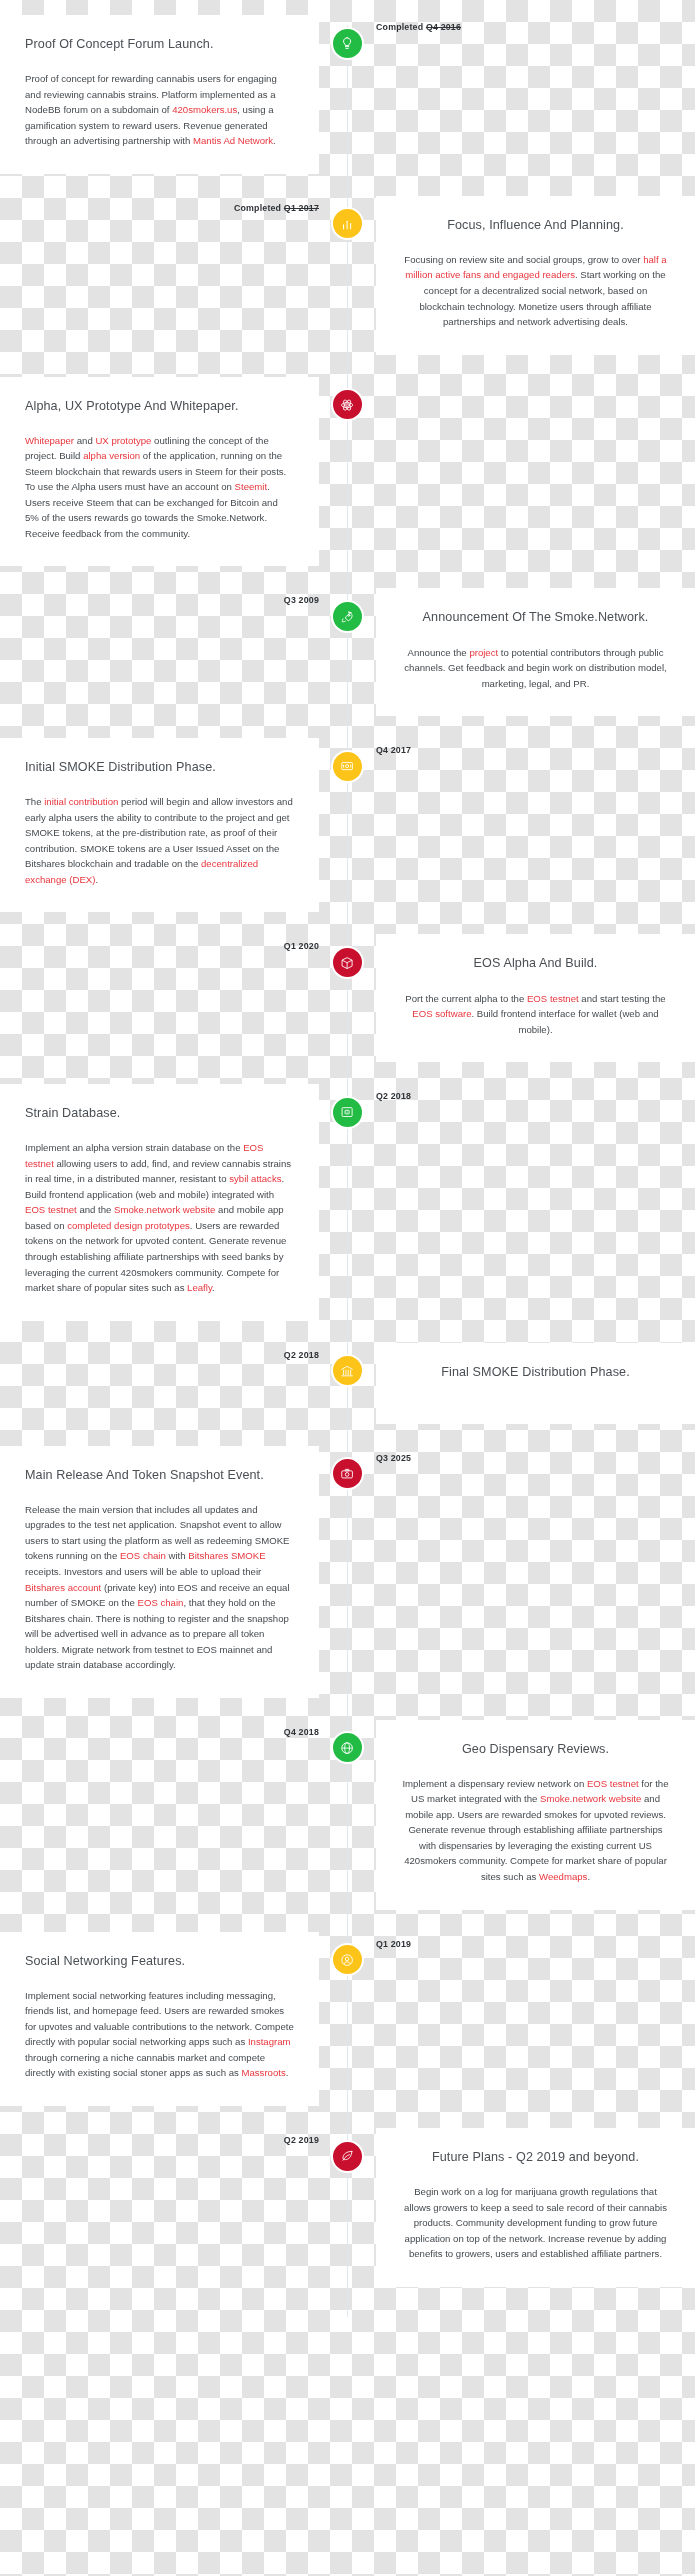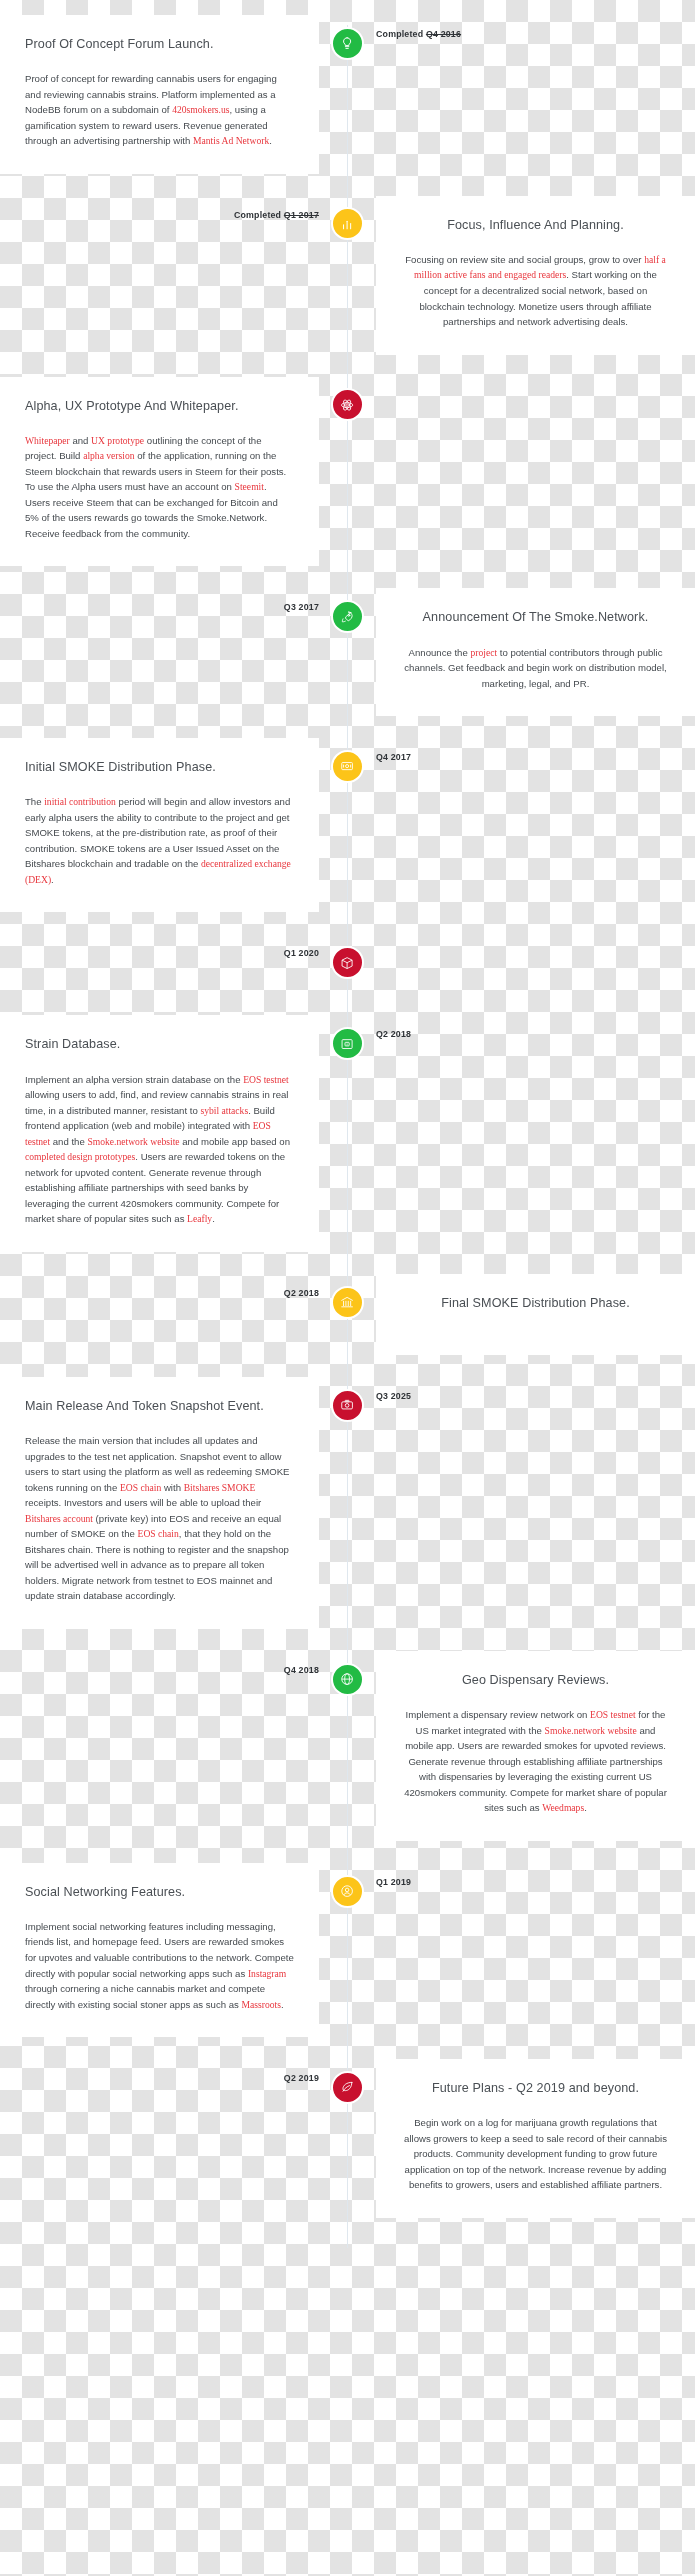--- a/index.html
+++ b/index.html
@@ -59,37 +59,37 @@
     color:#4a4f54;
     letter-spacing:0.1px;
     line-height:1.25;
   }
   .card p{
     margin:0;
     font-size:9.6px;
     line-height:1.62;
     color:#454a4f;
   }
-  .hl{color:#e8363d;font-family:Liberation Serif, serif;}
+  .hl{color:#e8363d;}
   
   .datewrap{
     width:50%;
     box-sizing:border-box;
     display:flex;
     align-items:flex-start;
   }
   .datewrap.left{justify-content:flex-end;padding-right:28.5px;}
   .datewrap.right{justify-content:flex-start;padding-left:28.5px;}
   .date{
     font-size:8.8px;
     font-weight:700;
     color:#2f3337;
     letter-spacing:0.2px;
     white-space:nowrap;
-    margin-top:14px;
+    margin-top:7px;
   }
   .date .struck{text-decoration:line-through;}
   
   .marker{
     position:absolute;
     left:50%;
     top:11.7px;
     width:33px;
     height:33px;
     margin-left:-17px;
@@ -171,21 +171,21 @@
               <ellipse cx="12" cy="12" rx="9.5" ry="4.2"></ellipse>
               <ellipse cx="12" cy="12" rx="9.5" ry="4.2" transform="rotate(60 12 12)"></ellipse>
               <ellipse cx="12" cy="12" rx="9.5" ry="4.2" transform="rotate(120 12 12)"></ellipse>
             </svg>
           </span>
         </div>
       </div>
       <div class="gap-md"></div>
       <div class="row">
         <div class="datewrap left">
-          <div class="date"><span>Q3 2017</span></div>
+          <div class="date"><span>Q3 2009</span></div>
         </div>
         <div class="side right">
           <div class="card">
             <h3>Announcement Of The Smoke.Network.</h3>
             <p>Announce the <span class="hl">project</span> to potential contributors through public channels. Get feedback and begin work on distribution model, marketing, legal, and PR.</p>
           </div>
         </div>
         <div class="marker" style="background:#22bb44">
           <span class="glyph">
             <svg width="14.2" height="14.2" viewBox="0 0 24 24" fill="none" stroke="#fff" stroke-width="1.5" stroke-linecap="round" stroke-linejoin="round">
@@ -215,20 +215,26 @@
               <line x1="6" y1="9.5" x2="6" y2="14.5"></line>
               <line x1="18" y1="9.5" x2="18" y2="14.5"></line>
             </svg>
           </span>
         </div>
       </div>
       <div class="gap-md"></div>
       <div class="row">
         <div class="datewrap left">
           <div class="date"><span>Q1 2020</span></div>
+        </div>
+        <div class="side right">
+          <div class="card">
+            <h3>EOS Alpha And Build.</h3>
+            <p>Port the current alpha to the <span class="hl">EOS testnet</span> and start testing the <span class="hl">EOS software</span>. Build frontend interface for wallet (web and mobile).</p>
+          </div>
         </div>
         <div class="marker" style="background:#c8102e">
           <span class="glyph">
             <svg width="14.2" height="14.2" viewBox="0 0 24 24" fill="none" stroke="#fff" stroke-width="1.5" stroke-linejoin="round">
               <path d="M12 2.8 20.5 7v10L12 21.2 3.5 17V7z"></path>
               <path d="M3.5 7 12 11.3 20.5 7"></path>
               <path d="M12 11.3v9.9"></path>
             </svg>
           </span>
         </div>

